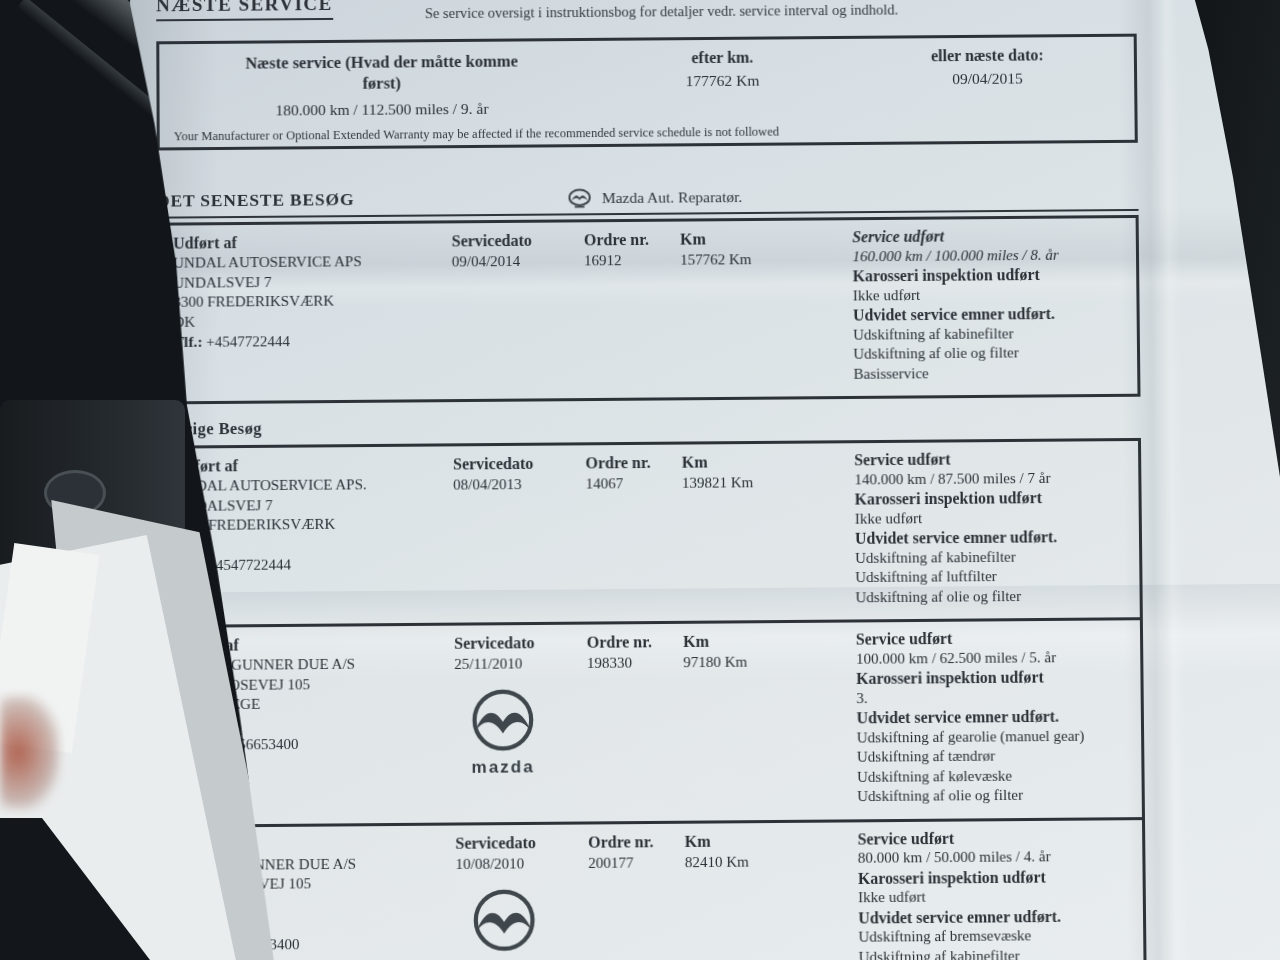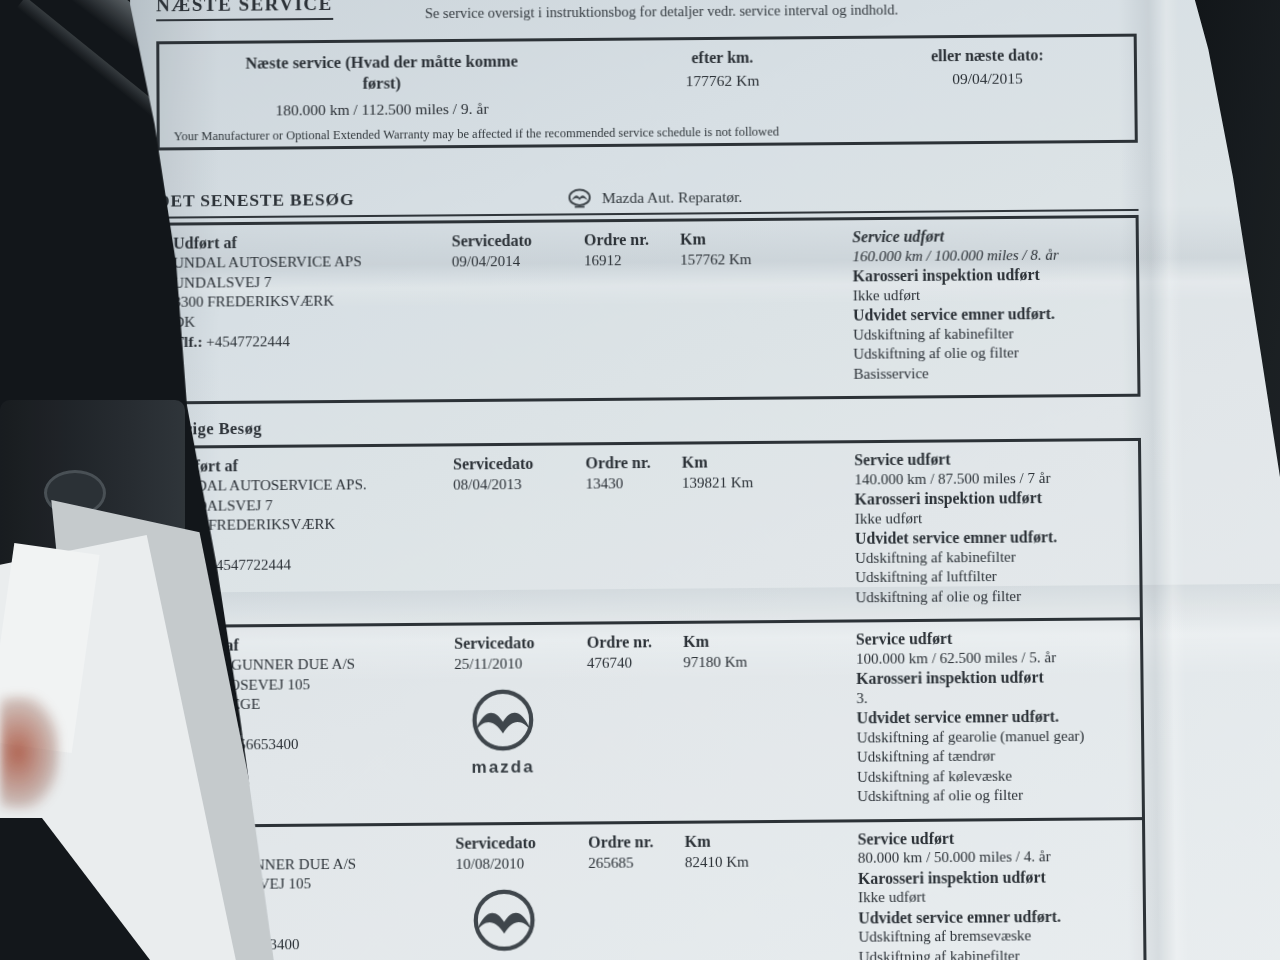--- a/index.html
+++ b/index.html
@@ -221,21 +221,21 @@
               </div>
       <div class="addr-line phone-line"><b>Tlf.:</b> <span>+4547722444</span></div>
     </div>
     <div class="cell sdate">
       <div class="cell-h">Servicedato</div>
       <div class="cell-v">08/04/2013</div>
 
     </div>
     <div class="cell order">
       <div class="cell-h">Ordre nr.</div>
-      <div class="cell-v">13430</div>
+      <div class="cell-v">14067</div>
     </div>
     <div class="cell km">
       <div class="cell-h">Km</div>
       <div class="cell-v">139821 Km</div>
     </div>
     <div class="cell service">
       <div>
                 <div class="svc-line bold">Service udført</div>
                 <div class="svc-line normal">140.000 km / 87.500 miles / 7 år</div>
                 <div class="svc-line bold">Karosseri inspektion udført</div>
@@ -264,21 +264,21 @@
       <div class="mazda-logo">
         <svg viewBox="0 0 120 120">
           <circle cx="60" cy="60" r="47" fill="none" stroke="#3b4147" stroke-width="7"></circle>
           <path d="M14 78 C28 42 46 40 60 63 C74 40 92 42 106 78 C92 59 76 57 60 82 C44 57 28 59 14 78 Z" fill="#3b4147"></path>
         </svg>
         <div class="mazda-word">mazda</div>
       </div>
     </div>
     <div class="cell order">
       <div class="cell-h">Ordre nr.</div>
-      <div class="cell-v">476740</div>
+      <div class="cell-v">198330</div>
     </div>
     <div class="cell km">
       <div class="cell-h">Km</div>
       <div class="cell-v">97180 Km</div>
     </div>
     <div class="cell service">
       <div>
                 <div class="svc-line bold">Service udført</div>
                 <div class="svc-line normal">100.000 km / 62.500 miles / 5. år</div>
                 <div class="svc-line bold">Karosseri inspektion udført</div>
@@ -308,21 +308,21 @@
       <div class="mazda-logo">
         <svg viewBox="0 0 120 120">
           <circle cx="60" cy="60" r="47" fill="none" stroke="#3b4147" stroke-width="7"></circle>
           <path d="M14 78 C28 42 46 40 60 63 C74 40 92 42 106 78 C92 59 76 57 60 82 C44 57 28 59 14 78 Z" fill="#3b4147"></path>
         </svg>
         <div class="mazda-word">mazda</div>
       </div>
     </div>
     <div class="cell order">
       <div class="cell-h">Ordre nr.</div>
-      <div class="cell-v">265685</div>
+      <div class="cell-v">200177</div>
     </div>
     <div class="cell km">
       <div class="cell-h">Km</div>
       <div class="cell-v">82410 Km</div>
     </div>
     <div class="cell service">
       <div>
                 <div class="svc-line bold">Service udført</div>
                 <div class="svc-line normal">80.000 km / 50.000 miles / 4. år</div>
                 <div class="svc-line bold">Karosseri inspektion udført</div>

